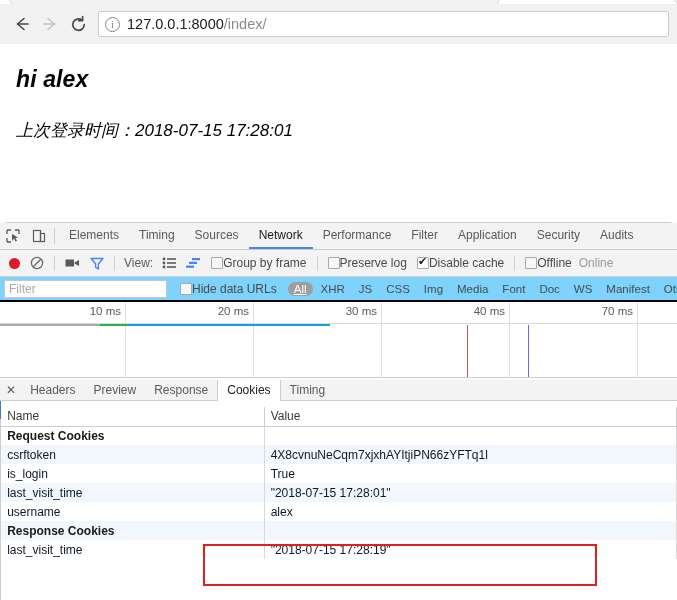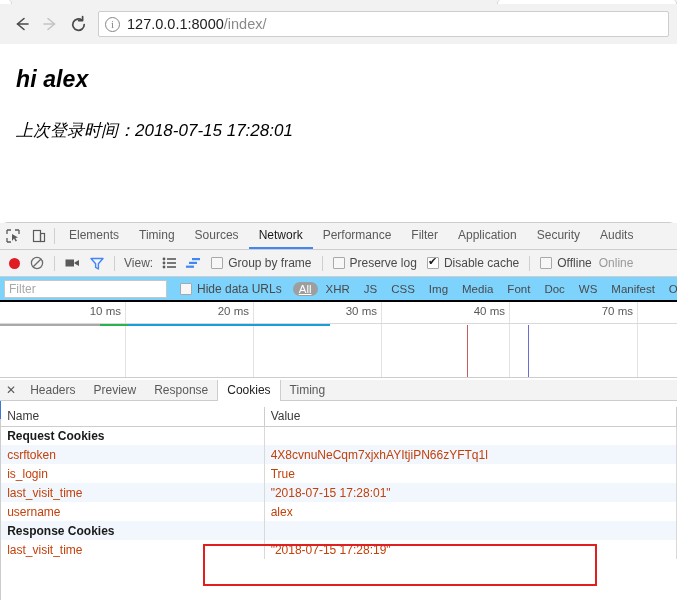--- a/index.html
+++ b/index.html
@@ -151,21 +151,21 @@
     height: 22px; padding: 0 5px;
     color: #5a5a5a;
   }
   .record-dot {
     width: 11px; height: 11px; border-radius: 50%;
     background: #e01b24;
   }
   .vsep { width: 1px; height: 15px; background: #cfcfcf; margin: 0 5px; }
   .ctl-label { color: #5a5a5a; padding: 0 4px; font-size: 12px; }
   .chk-wrap {
-    display: flex; align-items: center; gap: 5px;
+    display: flex; align-items: center; 
     padding: 0 5px;
     color: #4a4a4a;
     font-size: 12px;
     white-space: nowrap;
   }
   .chk {
     width: 12px; height: 12px;
     border: 1px solid #a9a9a9;
     background: #f7f7f7;
     border-radius: 1px;
@@ -331,21 +331,21 @@
     height: 19px;
     padding: 0 6px;
     border-bottom: 1px solid #cdcdcd;
     border-right: 1px solid #cdcdcd;
     background: #ffffff;
   }
   #cookie-table td {
     height: 19px;
     padding: 0 6px;
     border-right: 1px solid #d9d9d9;
-    color: #c2410c;
+    color: #0f172a;
     white-space: nowrap;
     overflow: hidden;
   }
   #cookie-table tr.alt td { background: #f2f7fd; }
   #cookie-table tr.section td {
     font-weight: bold;
     color: #1a1a1a;
   }
   #cookie-table tr.section.alt td { background: #f2f7fd; }
 

